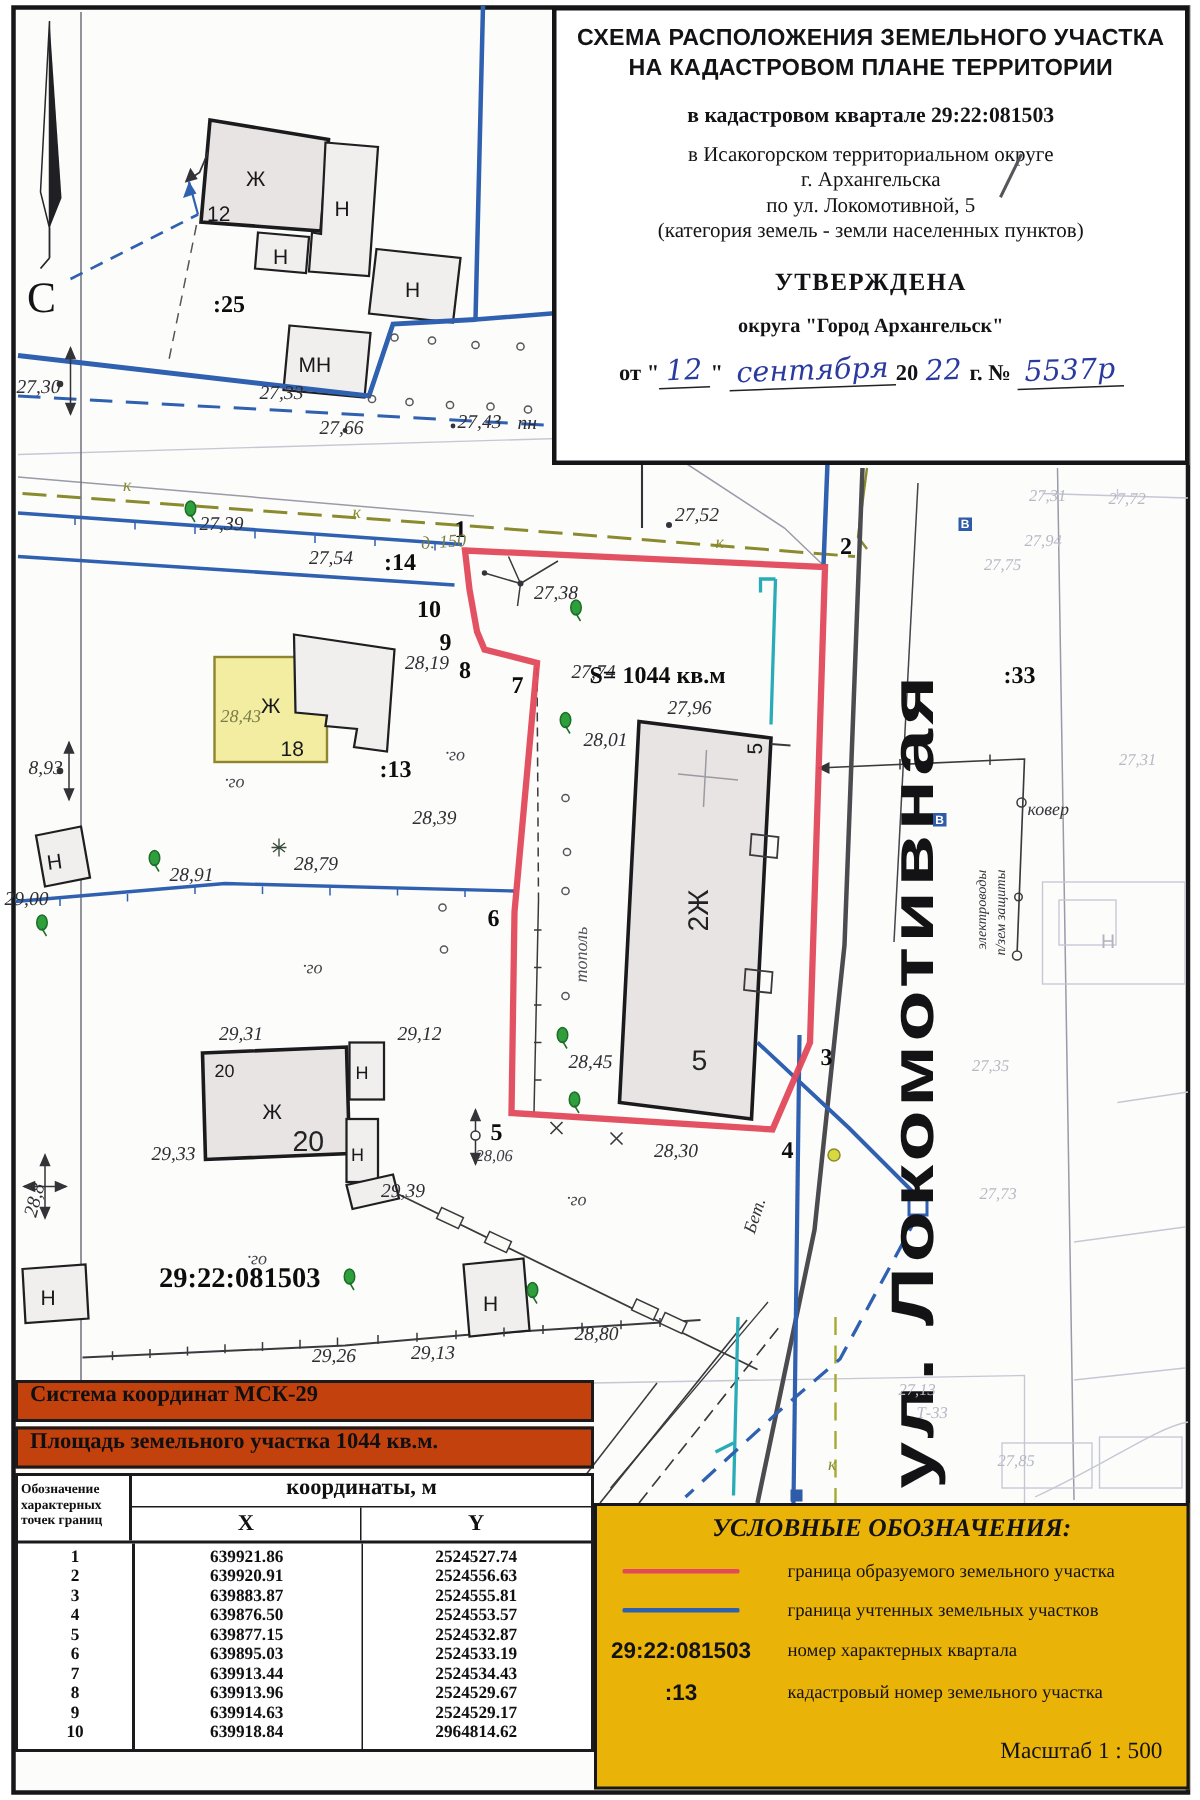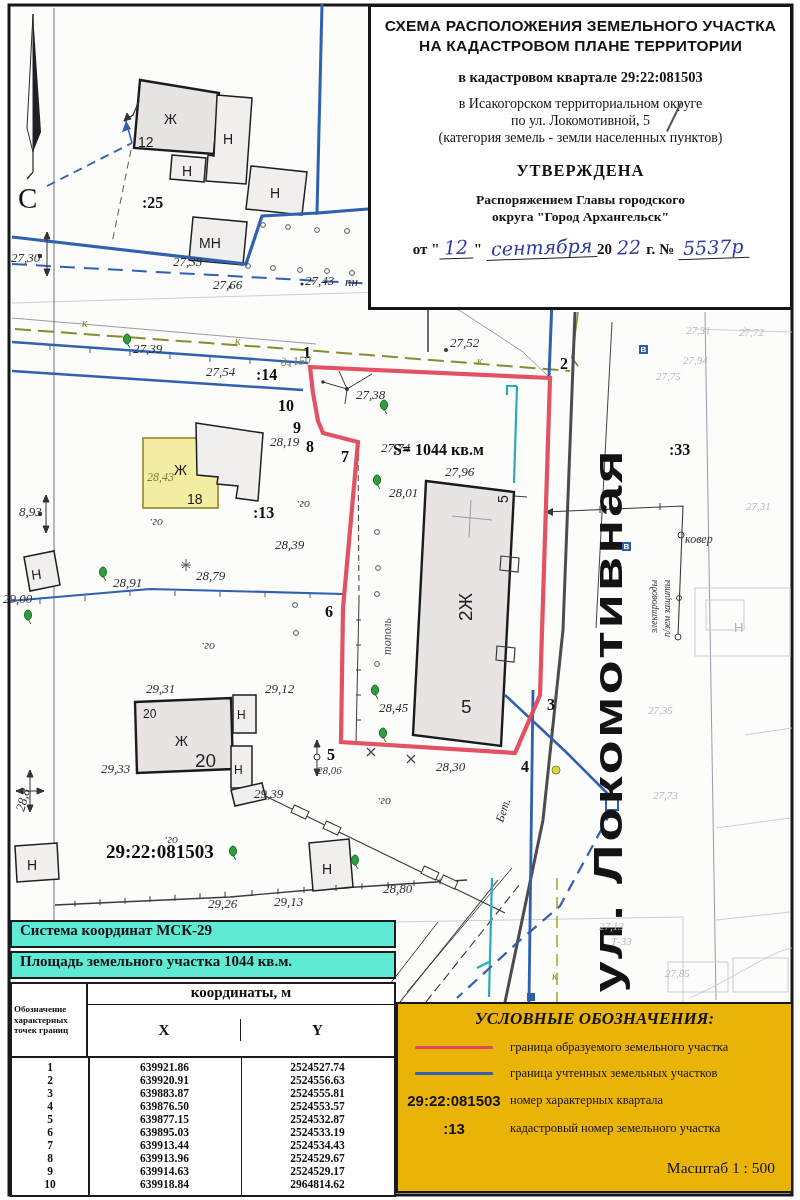--- a/index.html
+++ b/index.html
@@ -51,41 +51,41 @@
   .tb-approved{margin-top:15px;font:bold 16.5px "Liberation Serif",serif;letter-spacing:1px;}
   .tb-order{margin-top:10px;font:bold 13.5px "Liberation Serif",serif;line-height:17px;}
   .tb-date{margin-top:11px;font:bold 15px "Liberation Serif",serif;}
   .hw{font:italic 19px "DejaVu Serif",serif;color:#2b3a9e;display:inline-block;
       padding:0 5px;transform:rotate(-2deg);}
   .hw-u{border-bottom:1.5px solid #222;}
   .slash{position:absolute;right:116px;top:94px;width:1.5px;height:32px;background:#55555c;
       transform:rotate(26deg);}
   
   .coord-table{position:absolute;left:10px;top:920px;width:386px;box-sizing:border-box;color:#101013;}
-  .t-row{border:2px solid #1b1b1e;background:#5eead4;height:24px;line-height:24px;padding-left:8px;
+  .t-row{border:2px solid #1b1b1e;background:#c2410c;height:24px;line-height:24px;padding-left:8px;
      margin-bottom:3px;font:bold 15px "Liberation Serif",serif;}
   .coord-box{border:2px solid #1b1b1e;background:#fff;}
   .coord-head{display:grid;grid-template-columns:76px 1fr 1fr;
      grid-template-areas:"p c c" "p x y";border-bottom:2px solid #1b1b1e;}
   .ch-point{grid-area:p;border-right:2px solid #1b1b1e;font:bold 9px "Liberation Serif",serif;
-     padding:20px 2px;line-height:10.5px;text-align:left;}
+     padding:3px 2px;line-height:10.5px;text-align:left;}
   .ch-coords{grid-area:c;font:bold 15px "Liberation Serif",serif;text-align:center;height:20px;
      border-bottom:1.5px solid #1b1b1e;}
   .ch-x{grid-area:x;border-right:1.5px solid #1b1b1e;}
   .ch-x,.ch-y{font:bold 15px "Liberation Serif",serif;text-align:center;height:22px;line-height:22px;}
   .coord-rows{position:relative;padding:3px 0 4px 0;}
   .c-row{display:grid;grid-template-columns:76px 1fr 1fr;font:bold 11.5px "Liberation Serif",serif;
      height:13px;line-height:13px;text-align:center;}
   .col-sep1{position:absolute;left:76px;top:0;bottom:0;width:0;border-left:2px solid #1b1b1e;}
   .col-sep2{position:absolute;left:229px;top:0;bottom:0;width:0;border-left:1.5px solid #1b1b1e;}
   
   .legend{position:absolute;left:396px;top:1002px;width:397px;height:191px;background:#eab308;
      border:2.5px solid #17171a;box-sizing:border-box;color:#131316;}
   .lg-title{margin-top:5px;text-align:center;font:bold italic 17px "Liberation Serif",serif;}
-  .lg-row{display:flex;align-items:center;margin:11px 0 0 8px;}
+  .lg-row{display:flex;align-items:center;margin:11px 0 0 8px;gap:15px;}
   .lg-sym{width:96px;display:flex;justify-content:center;align-items:center;flex:none;}
   .lg-line{width:78px;height:3px;border-radius:1px;}
   .lg-symtext{font:bold 15px "Liberation Sans",sans-serif;}
   .lg-label{font:12.5px "Liberation Serif",serif;margin-left:8px;}
   .lg-scale{position:absolute;right:16px;bottom:14px;font:15.5px "Liberation Serif",serif;}
 </style>
 </head>
 <body>
 
 <div class="page">
@@ -428,26 +428,26 @@
 
   
   <div class="title-block">
     <div class="tb-h1">
       <div>СХЕМА РАСПОЛОЖЕНИЯ ЗЕМЕЛЬНОГО УЧАСТКА</div>
       <div>НА КАДАСТРОВОМ ПЛАНЕ ТЕРРИТОРИИ</div>
     </div>
     <div class="tb-quarter">в кадастровом квартале 29:22:081503</div>
     <div class="tb-lines">
       <div>в Исакогорском территориальном округе</div>
+      <div>г. Архангельска</div>
       <div>по ул. Локомотивной, 5</div>
       <div>(категория земель - земли населенных пунктов)</div>
     </div>
     <div class="tb-approved">УТВЕРЖДЕНА</div>
     <div class="tb-order">
-      <div>Распоряжением Главы городского</div>
       <div>округа "Город Архангельск"</div>
     </div>
     <div class="tb-date">
       <span>от "</span><span class="hw hw-u">12</span><span>"</span>
       <span class="hw hw-u">сентября</span><span>20</span><span class="hw">22</span><span>г. №</span>
       <span class="hw hw-u">5537р</span>
     </div>
     <div class="slash"></div>
   </div>
 

